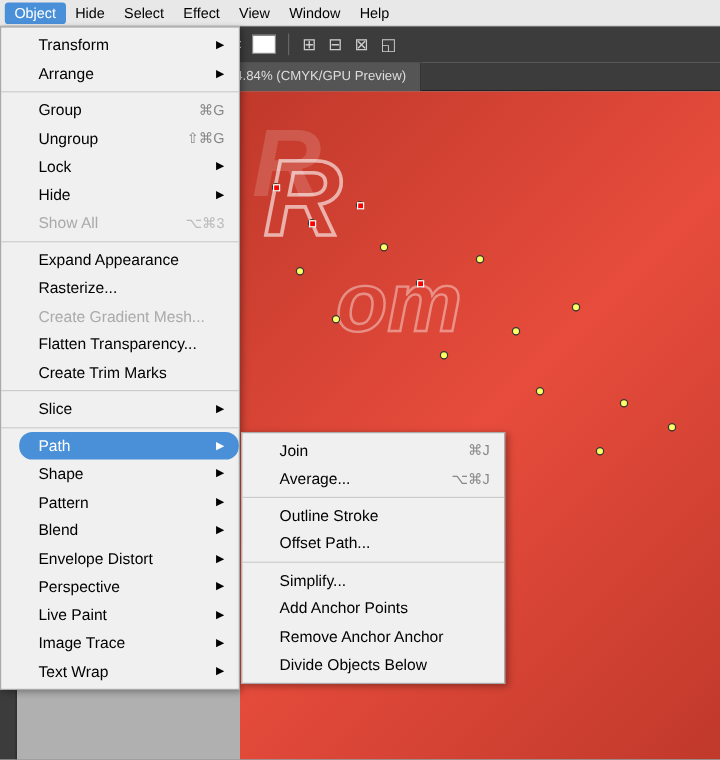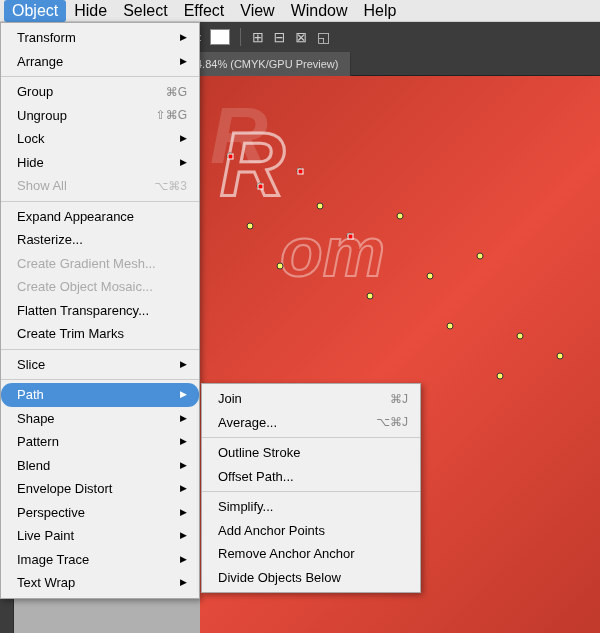--- a/index.html
+++ b/index.html
@@ -19,21 +19,21 @@
       height: 22px;
       display: flex;
       align-items: center;
       padding: 0 4px;
       border-bottom: 1px solid #ccc;
       position: relative;
       z-index: 100;
     }
     .menu-bar-item {
       padding: 2px 8px;
-      font-size: 16px;
+      font-size: 12px;
       color: #000;
       cursor: default;
       border-radius: 3px;
     }
     .menu-bar-item.active {
       background: #4a90d9;
       color: #fff;
     }
 
     
@@ -157,20 +157,21 @@
     .menu-item {
       display: flex;
       align-items: center;
       justify-content: space-between;
       padding: 2px 12px 2px 16px;
       cursor: default;
       color: #000;
       font-size: 13px;
       line-height: 1.5;
       white-space: nowrap;
+      margin-left: 15px;
     }
     .menu-item.active {
       background: #4a90d9;
       color: #fff;
       border-radius: 11px;
     }
     .menu-item.disabled {
       color: #aaa;
     }
     .menu-item.has-sub::after {
@@ -320,23 +321,20 @@
   </div>
 
   <div class="menu-item">
     <span>Rasterize...</span>
   </div>
 
   <div class="menu-item disabled">
     <span>Create Gradient Mesh...</span>
   </div>
 
-  <div class="menu-item disabled">
-    <span>Create Object Mosaic...</span>
-  </div>
 
   <div class="menu-item">
     <span>Flatten Transparency...</span>
   </div>
 
   <div class="menu-item">
     <span>Create Trim Marks</span>
   </div>
   <div class="menu-divider"></div>
 

